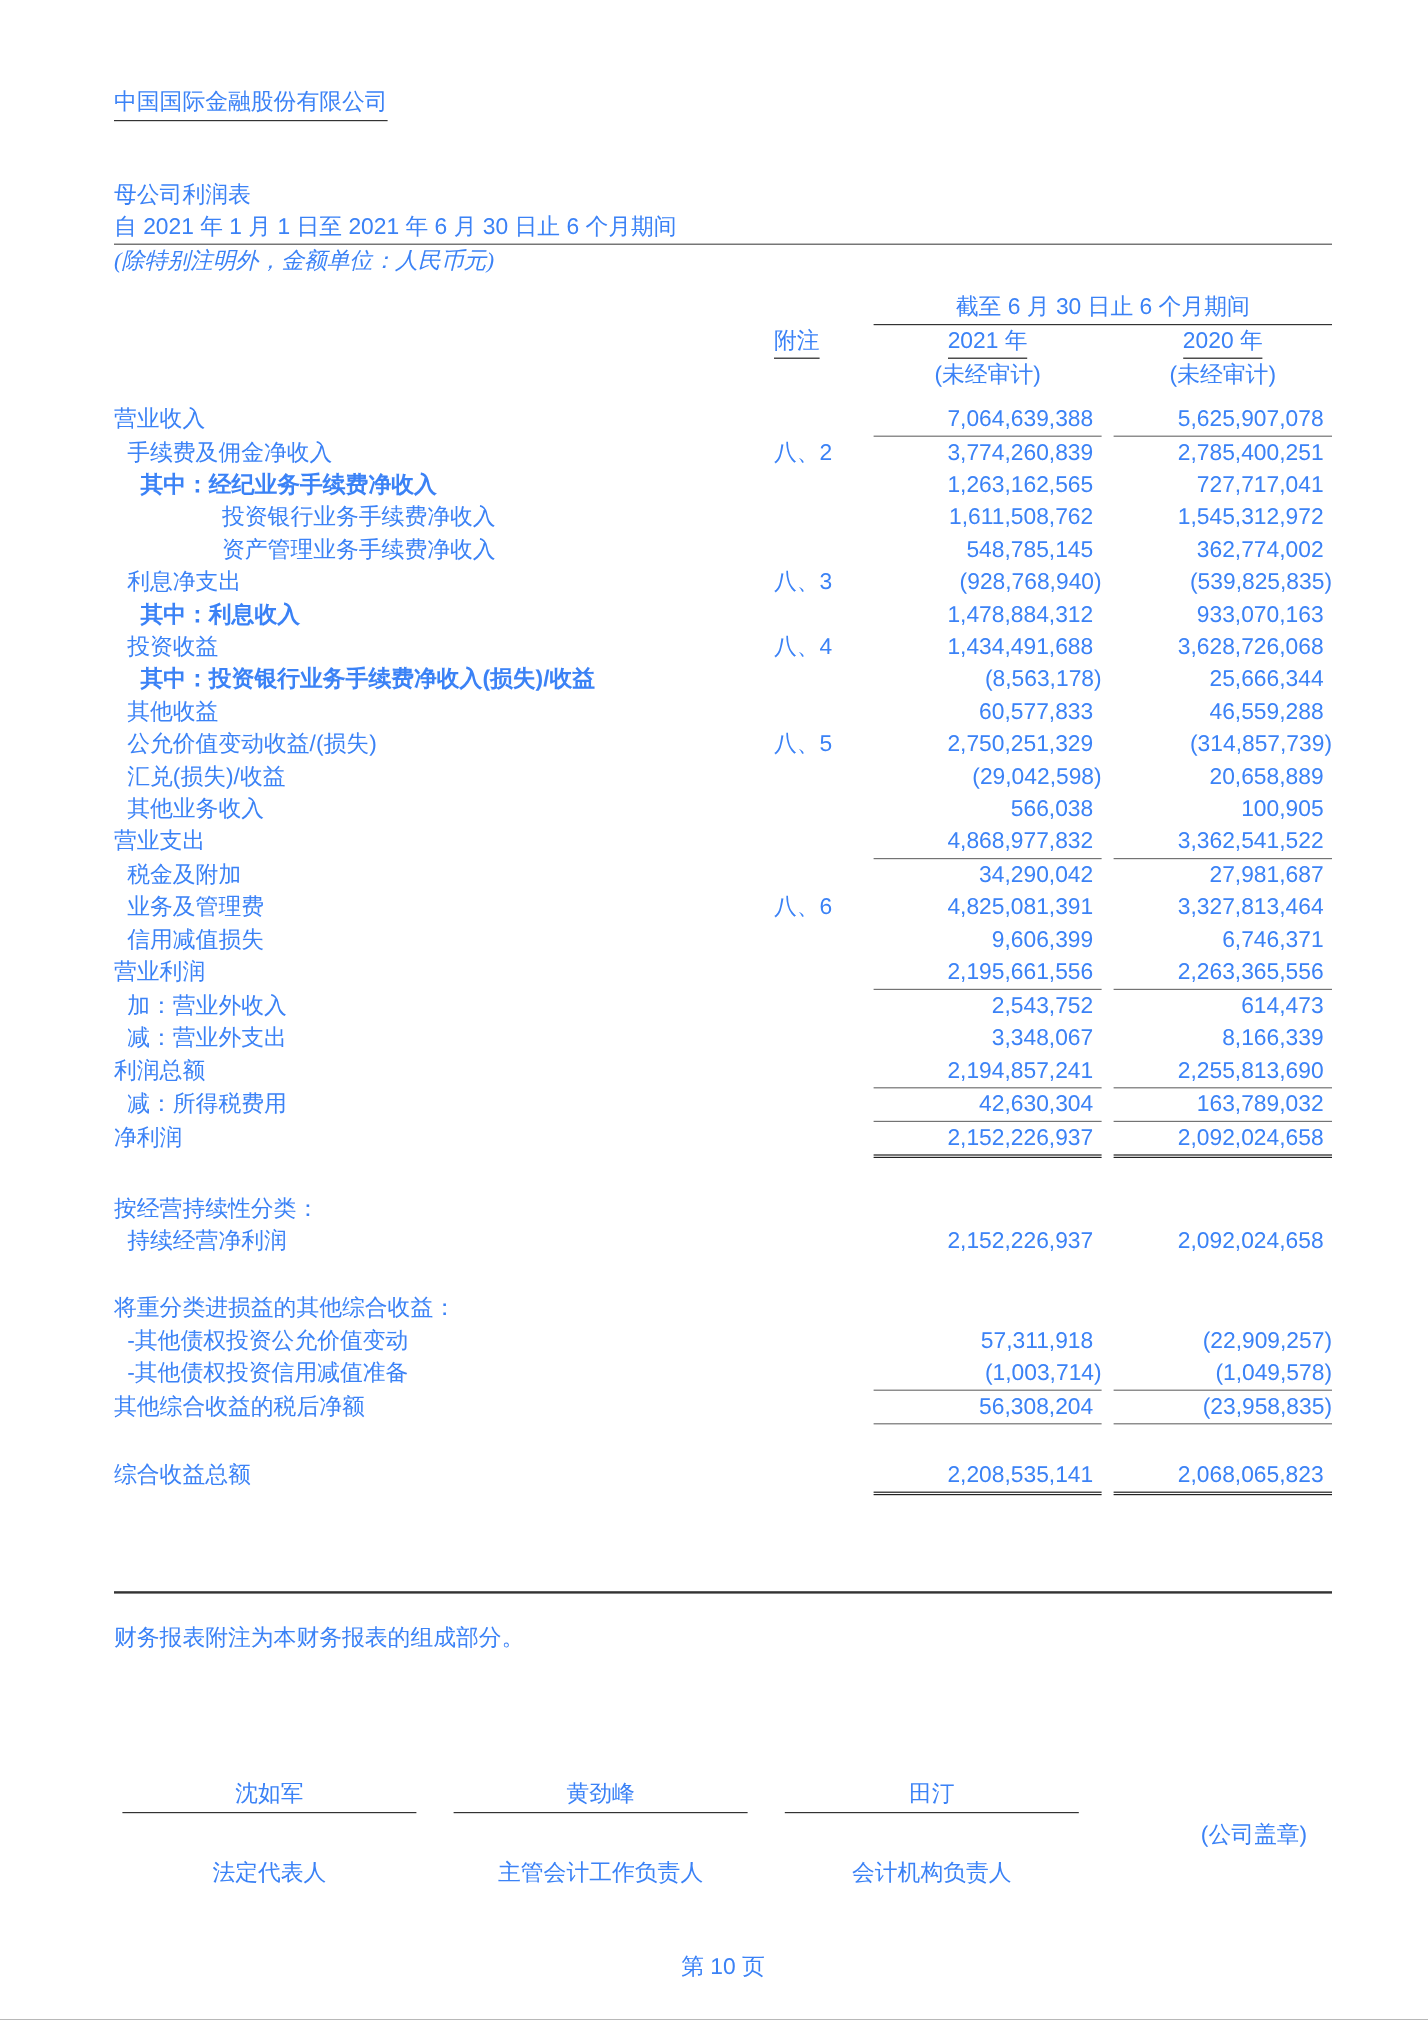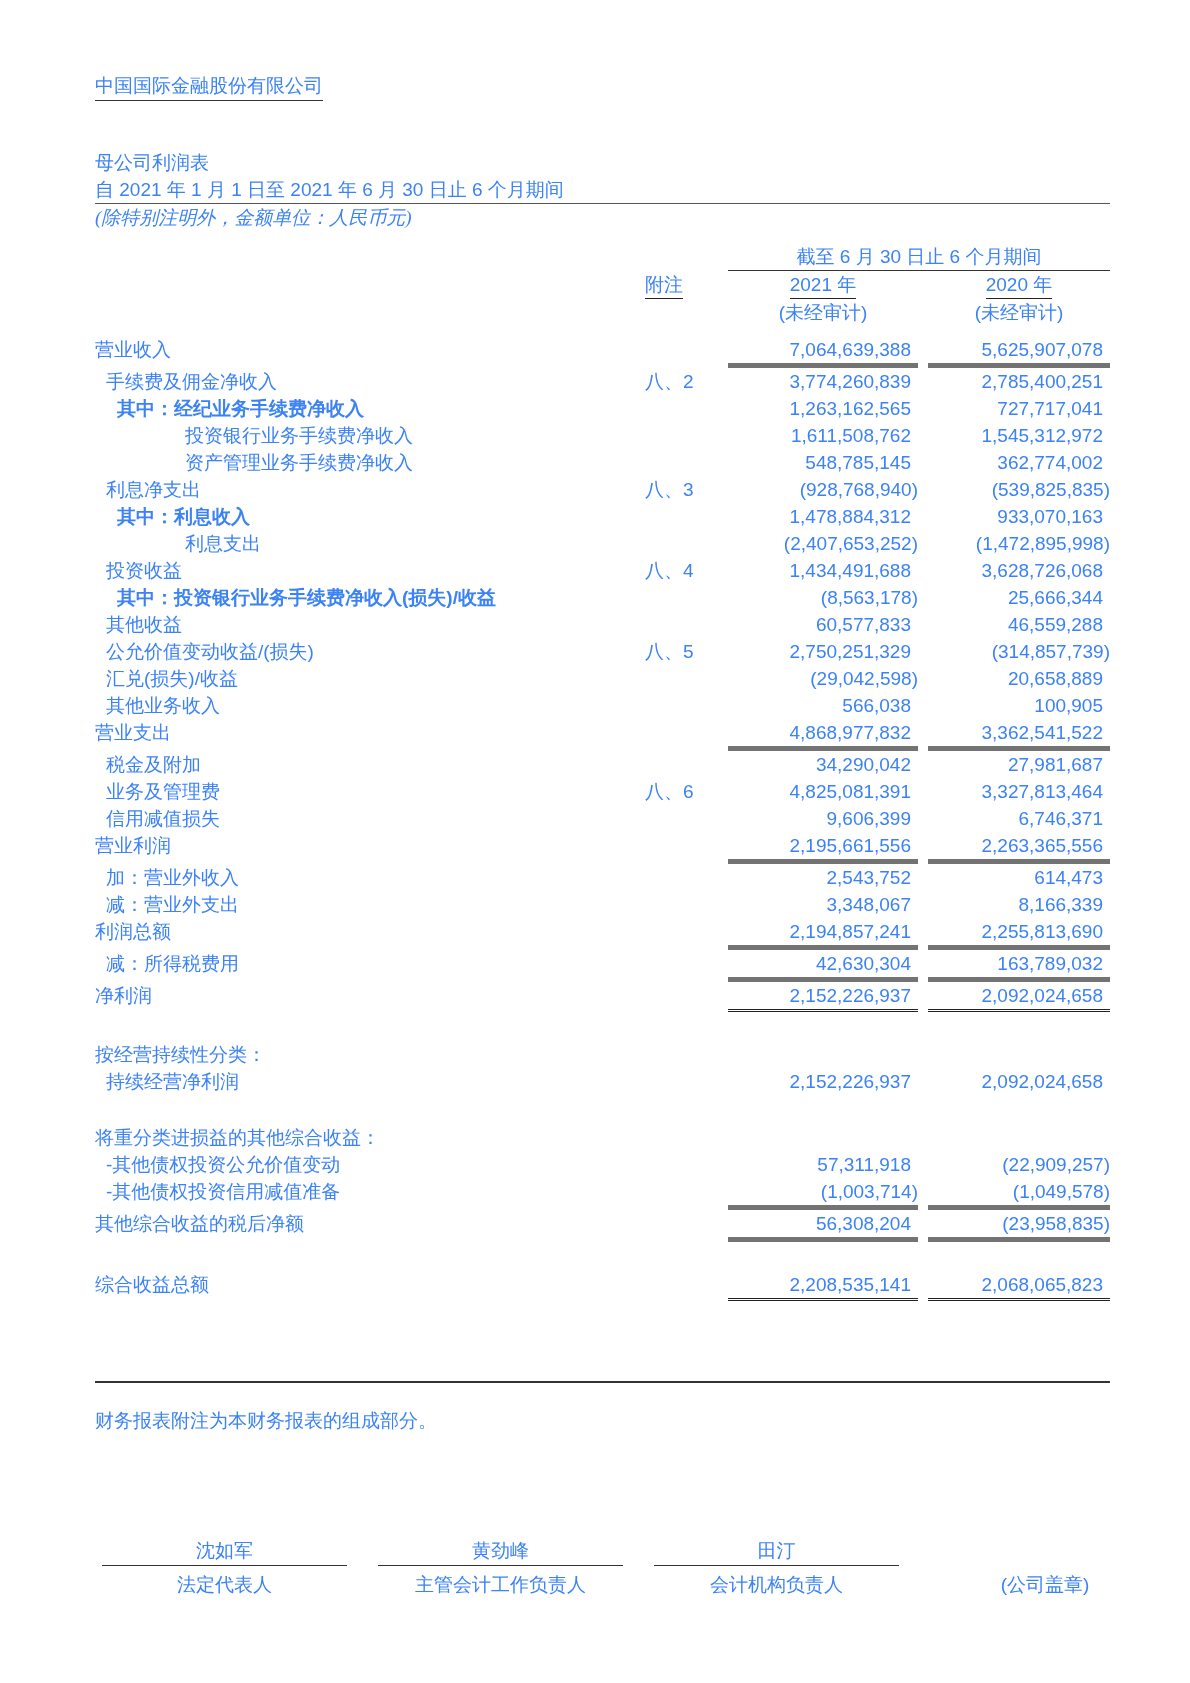--- a/index.html
+++ b/index.html
@@ -29,31 +29,31 @@
 
   .rows { margin-top:10px; }
   .c-label { white-space:nowrap; }
   .ind0 { padding-left:0; }
   .ind1 { padding-left:11px; }
   .ind2 { padding-left:22px;font-weight:bold; }
   .ind3 { padding-left:90px; }
   .c-note { padding-left:2px; }
   .c-val { text-align:right; padding-right:7px; white-space:nowrap; }
   .c-val.paren { padding-right:0; }
-  .ru-s { border-bottom:5px solid #737373; }
+  .ru-s { border-bottom:1px solid #737373; }
   .ru-d { border-bottom:3px double #222; }
   .gap-before { margin-top:29px; }
 
   .page-rule { margin-top:80px; border-top:2px solid #333; width:100%; }
   .footnote { margin-top:24px; line-height:27px; }
 
   .sig-area { position:relative; height:95px; margin-top:104px; }
   .sig { position:absolute; top:0; width:245px; text-align:center; }
   .sig-name { display:block; line-height:26px; padding-bottom:1px; border-bottom:1.5px solid #333; }
-  .sig-title { display:block; line-height:27px; padding-top:5px; }
+  .sig-title { display:block; line-height:27px; padding-top:5px;margin-top:32px; }
   .seal { position:absolute; top:33px; left:860px; width:180px; text-align:center; line-height:27px; }
 
   .page-num { text-align:center; margin-top:48px; line-height:27px; }
 </style>
 </head>
 <body>
 
 <div class="page">
   <div class="content">
 
@@ -128,27 +128,20 @@
           <div class="c-val paren">(928,768,940)</div>
           <div></div>
           <div class="c-val paren">(539,825,835)</div>
         </div>
         <div class="trow">
           <div class="c-label ind2">其中：利息收入</div>
           <div class="c-note"></div>
           <div class="c-val">1,478,884,312</div>
           <div></div>
           <div class="c-val">933,070,163</div>
-        </div>
-        <div class="trow">
-          <div class="c-label ind3">利息支出</div>
-          <div class="c-note"></div>
-          <div class="c-val paren">(2,407,653,252)</div>
-          <div></div>
-          <div class="c-val paren">(1,472,895,998)</div>
         </div>
         <div class="trow">
           <div class="c-label ind1">投资收益</div>
           <div class="c-note">八、4</div>
           <div class="c-val">1,434,491,688</div>
           <div></div>
           <div class="c-val">3,628,726,068</div>
         </div>
         <div class="trow">
           <div class="c-label ind2">其中：投资银行业务手续费净收入(损失)/收益</div>

